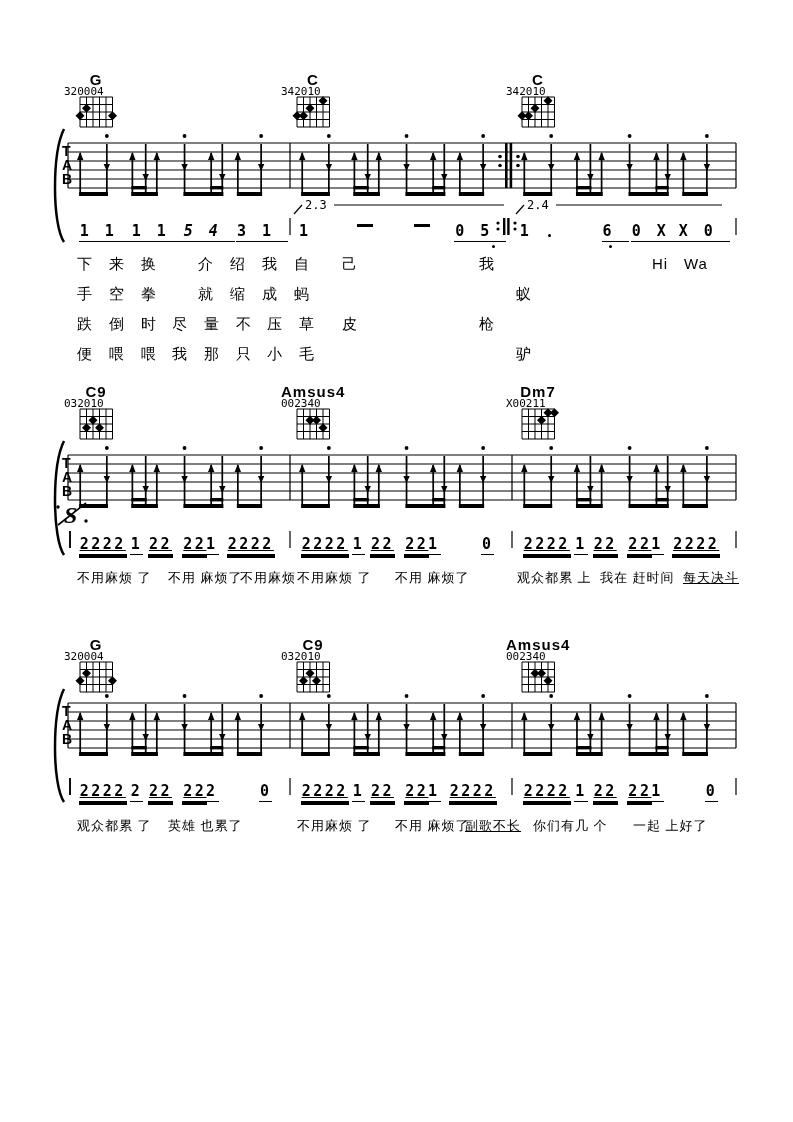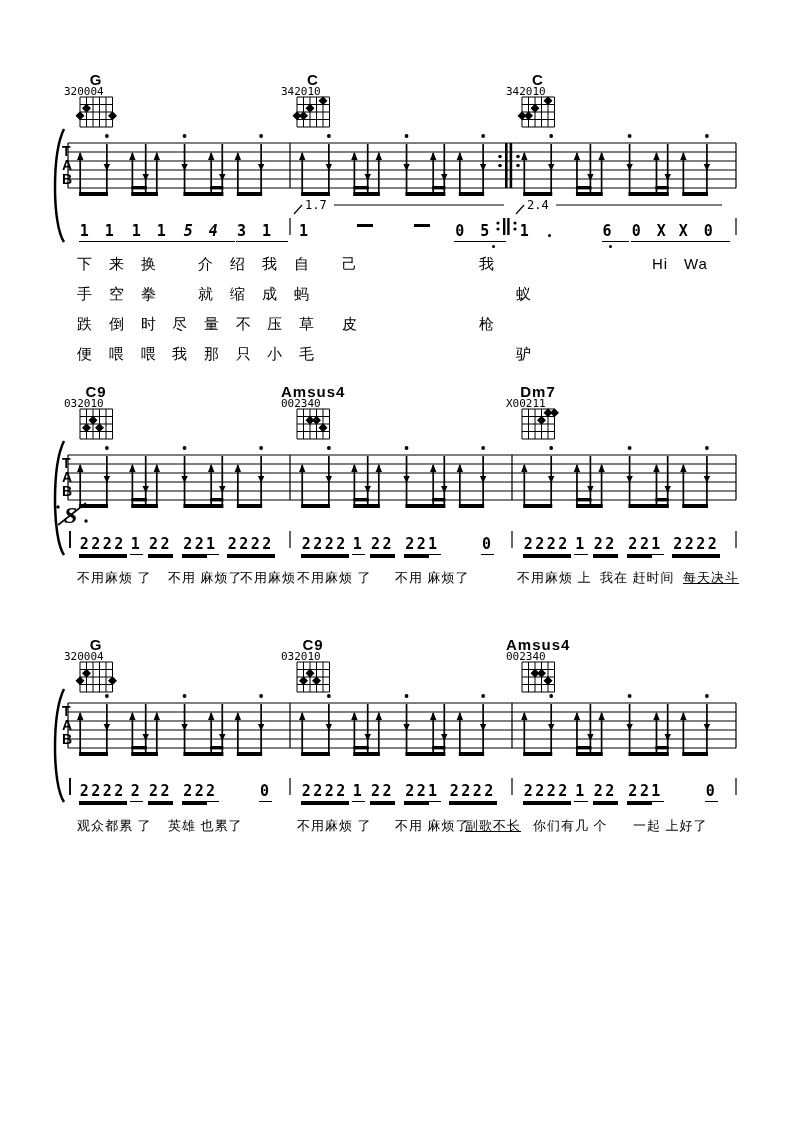--- a/index.html
+++ b/index.html
@@ -5,21 +5,21 @@
   html,body{margin:0;padding:0;background:#888;}
   .page{position:relative;width:793px;height:1122px;background:#ffffff;overflow:hidden;
         font-family:"Liberation Sans",sans-serif;color:#000;}
   svg.overlay{position:absolute;left:0;top:0;}
   .chname{position:absolute;width:64px;text-align:center;
           font:bold 15px "Liberation Sans",sans-serif;letter-spacing:1px;}
   .chfing{position:absolute;width:64px;
           font:11px "DejaVu Sans Mono",monospace;}
   .num{position:absolute;font:bold 15px "DejaVu Sans Mono",monospace;line-height:17px;white-space:pre;margin-top:7px;}
   .u1{border-bottom:1.6px solid #000;padding:0 1px 1px 1px;}
-  .u2{border-bottom:1.6px solid #000;box-shadow:0 3px 0 #000;padding:0 1px 1px 1px;}
+  .u2{border-bottom:1.6px solid #000;box-shadow:0 3px 0 #000;padding:0 1px 1px 1px;text-decoration:underline;}
   .dash{position:absolute;width:16px;height:3px;background:#000;}
   .dotb{position:absolute;width:3px;height:3px;border-radius:50%;background:#000;bottom:-7px;}
   .dota{position:absolute;width:3px;height:3px;border-radius:50%;background:#000;right:-6px;bottom:3px;}
   .lyr{position:absolute;white-space:pre;font-family:"Liberation Sans",sans-serif;letter-spacing:1px;}
   .volta{position:absolute;font:12px "DejaVu Sans Mono",monospace;}
 </style>
 </head>
 <body>
 
 <div class="page" id="page">
@@ -548,21 +548,21 @@
     <div class="num u1" style="left: 182.774px; top: 216px; letter-spacing: 16px; position: absolute; font-style: italic;">54</div>
     <div class="num u1" style="left: 236.054px; top: 216px; letter-spacing: 16px; position: absolute;">31</div>
     <div class="num" style="left: 298.88px; top: 216px; letter-spacing: 16px; position: absolute;">1</div>
     <div class="dash" style="left: 356.6px; top: 224px; position: absolute;"></div>
     <div class="dash" style="left: 414.32px; top: 224px; position: absolute;"></div>
     <div class="num u1" style="left: 454.28px; top: 216px; letter-spacing: 16px; position: absolute;">05<div class="dotb" style="left: calc(100% - 14px);"></div></div>
     <div class="num" style="left: 519.84px; top: 216px; letter-spacing: 16px; position: absolute;">1<div class="dota"></div></div>
     <div class="num u1" style="left: 601.6px; top: 216px; letter-spacing: 16px; position: absolute;">6<div class="dotb" style="left: calc(50% - 6px);"></div></div>
     <div class="num u1" style="left: 630.72px; top: 216px; letter-spacing: 16px; position: absolute;">0X</div>
     <div class="num u1" style="left: 677.76px; top: 216px; letter-spacing: 16px; position: absolute;">X0</div>
-    <div class="volta" style="left: 305px; top: 198px; position: absolute;">1.7</div>
+    <div class="volta" style="left: 305px; top: 198px; position: absolute;">2.3</div>
     <div class="volta" style="left: 527px; top: 198px; position: absolute;">2.4</div>
     <div class="lyr" style="left: 77px; top: 255px; font-size: 15px; position: absolute;">下</div>
     <div class="lyr" style="left: 109px; top: 255px; font-size: 15px; position: absolute;">来</div>
     <div class="lyr" style="left: 141px; top: 255px; font-size: 15px; position: absolute;">换</div>
     <div class="lyr" style="left: 198px; top: 255px; font-size: 15px; position: absolute;">介</div>
     <div class="lyr" style="left: 230px; top: 255px; font-size: 15px; position: absolute;">绍</div>
     <div class="lyr" style="left: 262px; top: 255px; font-size: 15px; position: absolute;">我</div>
     <div class="lyr" style="left: 294px; top: 255px; font-size: 15px; position: absolute;">自</div>
     <div class="lyr" style="left: 342px; top: 255px; font-size: 15px; position: absolute;">己</div>
     <div class="lyr" style="left: 479px; top: 255px; font-size: 15px; position: absolute;">我</div>
@@ -617,21 +617,21 @@
     <div class="num u1" style="left: 574.272px; top: 529px; letter-spacing: 2.5px; position: absolute;">1</div>
     <div class="num u2" style="left: 592.64px; top: 529px; letter-spacing: 2.5px; position: absolute;">22</div>
     <div class="num u2" style="left: 627.36px; top: 529px; letter-spacing: 2.5px; position: absolute;">22</div>
     <div class="num u1" style="left: 650.208px; top: 529px; letter-spacing: 2.5px; position: absolute;">1</div>
     <div class="num u2" style="left: 672.16px; top: 529px; letter-spacing: 2.5px; position: absolute;">2222</div>
     <div class="lyr" style="left: 77px; top: 569px; font-size: 13px; position: absolute;">不用麻烦 了</div>
     <div class="lyr" style="left: 168px; top: 569px; font-size: 13px; position: absolute;">不用 麻烦了</div>
     <div class="lyr" style="left: 240px; top: 569px; font-size: 13px; position: absolute;">不用麻烦</div>
     <div class="lyr" style="left: 297px; top: 569px; font-size: 13px; position: absolute;">不用麻烦 了</div>
     <div class="lyr" style="left: 395px; top: 569px; font-size: 13px; position: absolute;">不用 麻烦了</div>
-    <div class="lyr" style="left: 517px; top: 569px; font-size: 13px; position: absolute;">不用麻烦 上</div>
+    <div class="lyr" style="left: 517px; top: 569px; font-size: 13px; position: absolute;">观众都累 上</div>
     <div class="lyr" style="left: 600px; top: 569px; font-size: 13px; position: absolute;">我在 赶时间</div>
     <div class="lyr" style="left: 683px; top: 569px; font-size: 13px; position: absolute; text-decoration: underline;">每天决斗</div>
     <div class="chname" style="left: 64px; top: 636px; position: absolute;">G</div>
     <div class="chfing" style="left: 64px; top: 650px; position: absolute;">320004</div>
     <div class="chname" style="left: 281px; top: 636px; position: absolute;">C9</div>
     <div class="chfing" style="left: 281px; top: 650px; position: absolute;">032010</div>
     <div class="chname" style="left: 506px; top: 636px; position: absolute;">Amsus4</div>
     <div class="chfing" style="left: 506px; top: 650px; position: absolute;">002340</div>
     <div class="num u2" style="left: 78.656px; top: 776px; letter-spacing: 2.5px; position: absolute;">2222</div>
     <div class="num u1" style="left: 129.716px; top: 776px; letter-spacing: 2.5px; position: absolute;">2</div>

